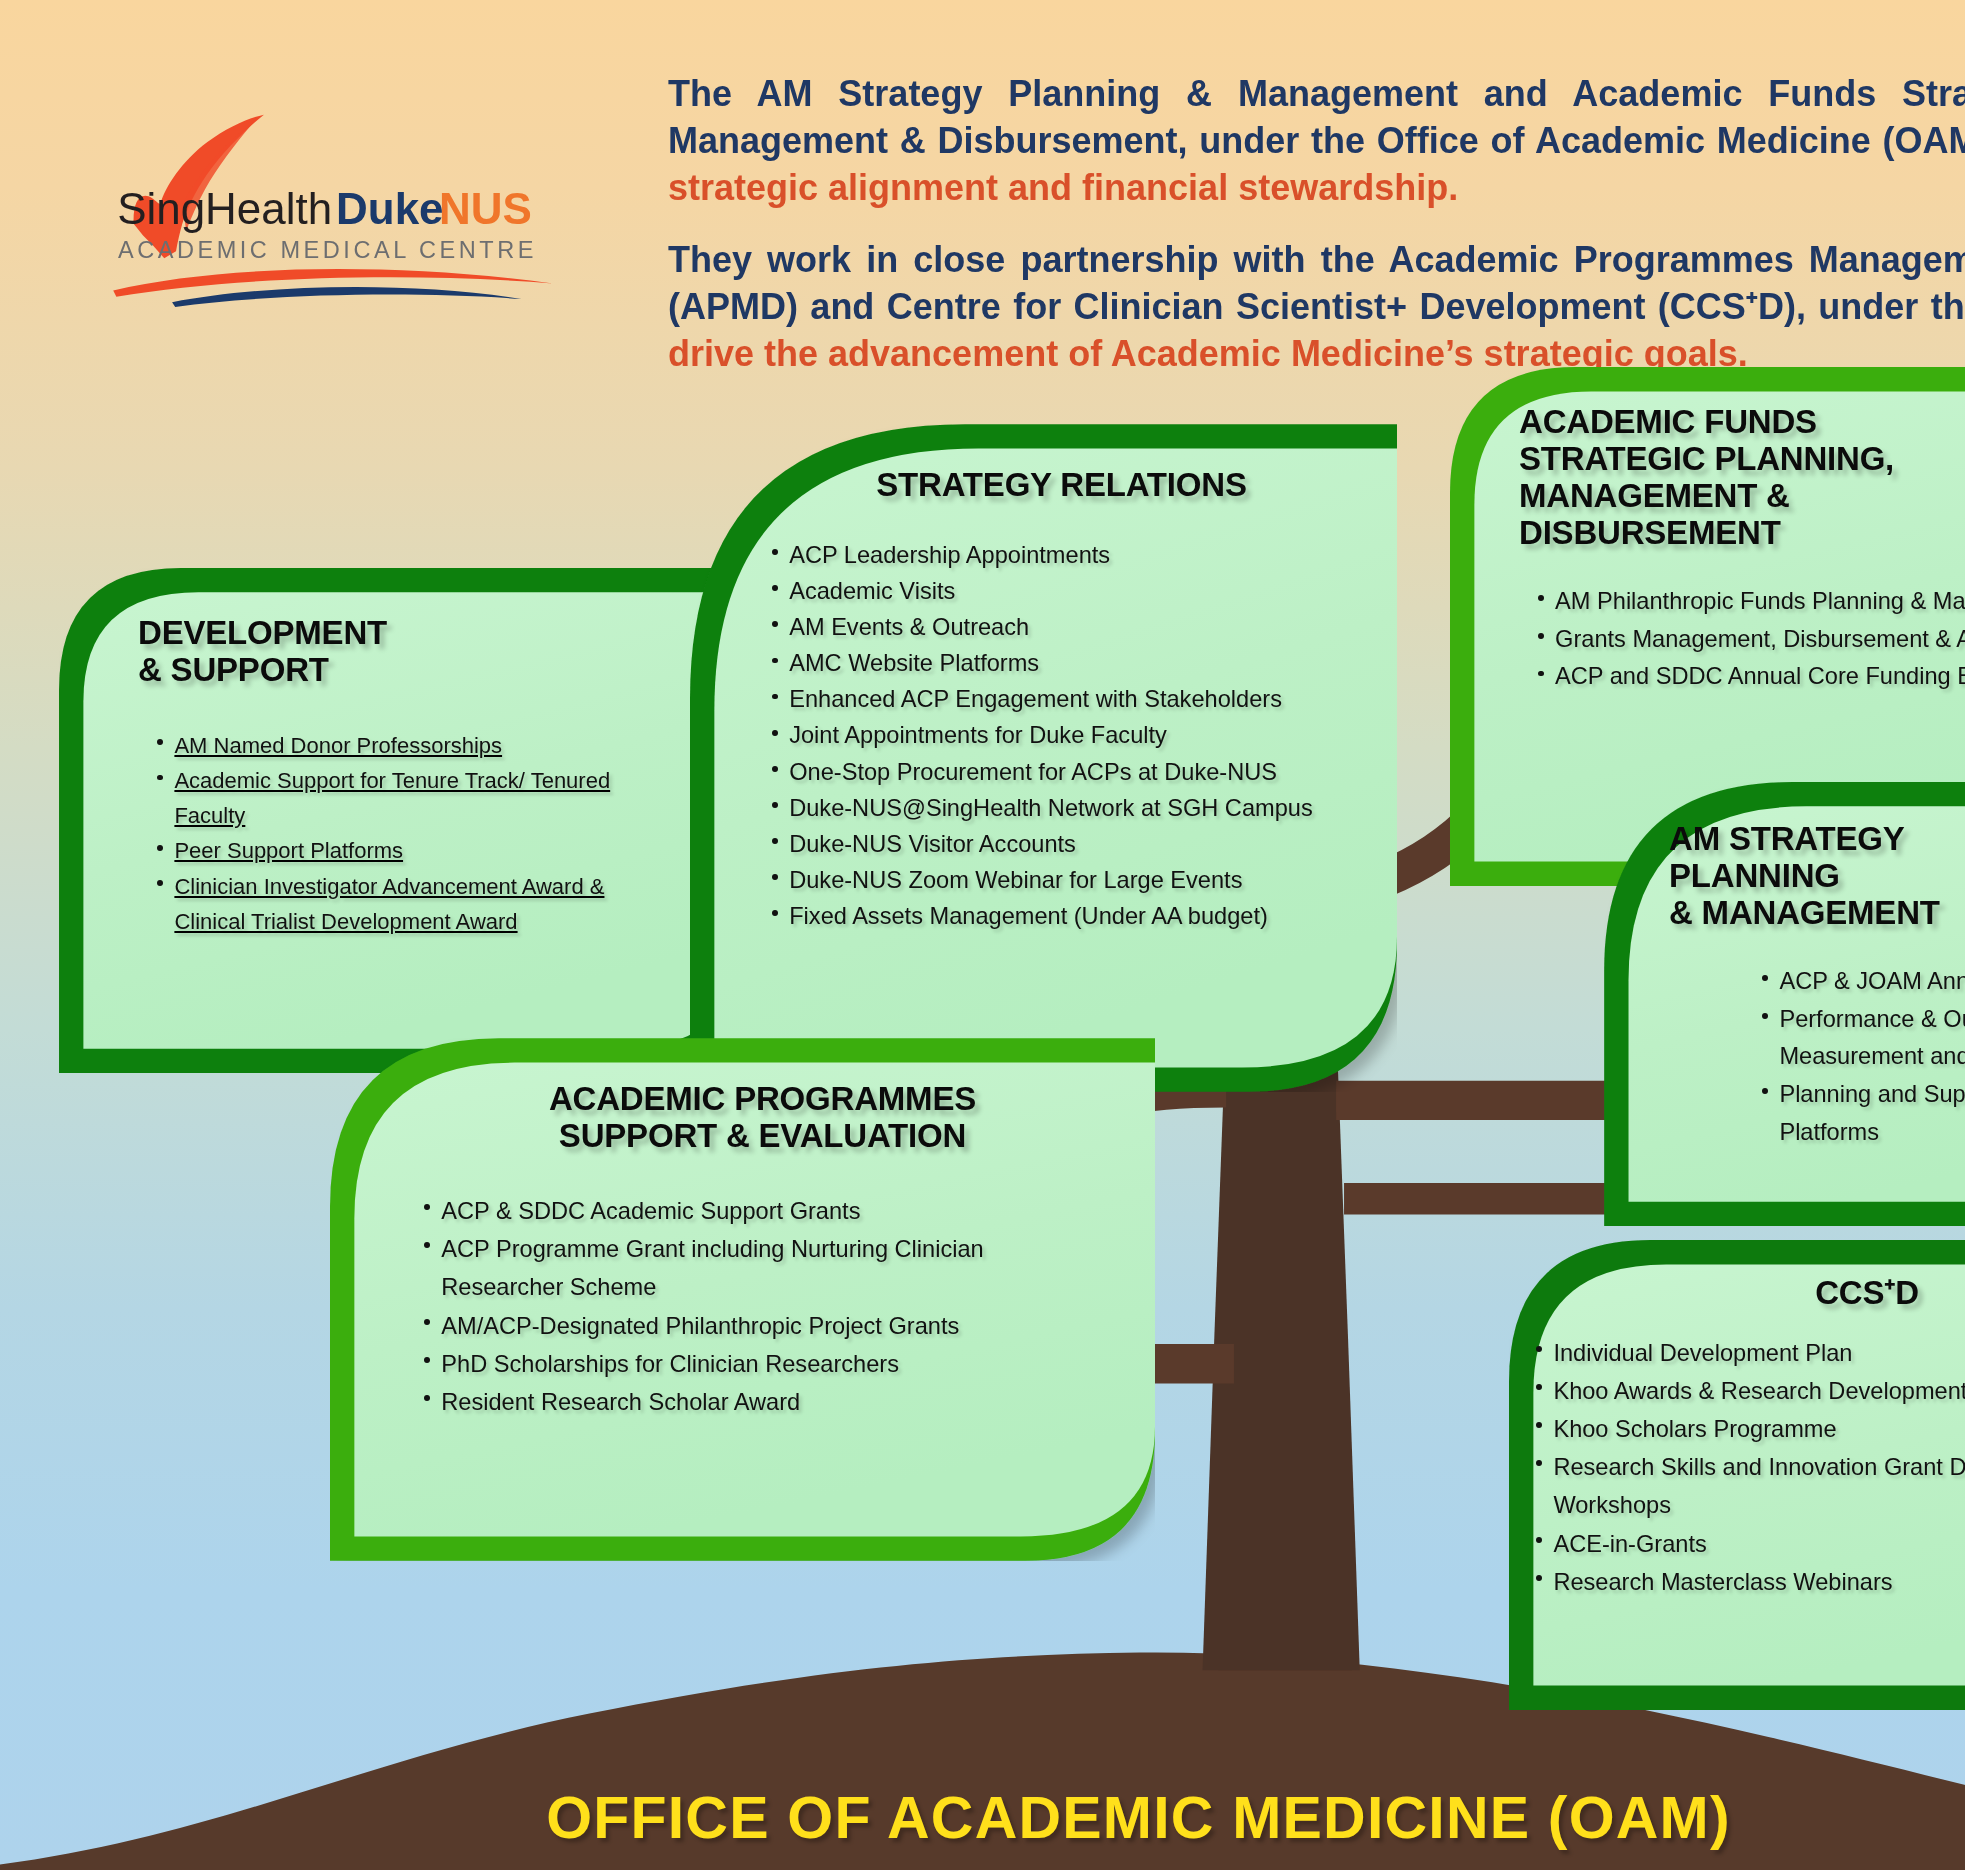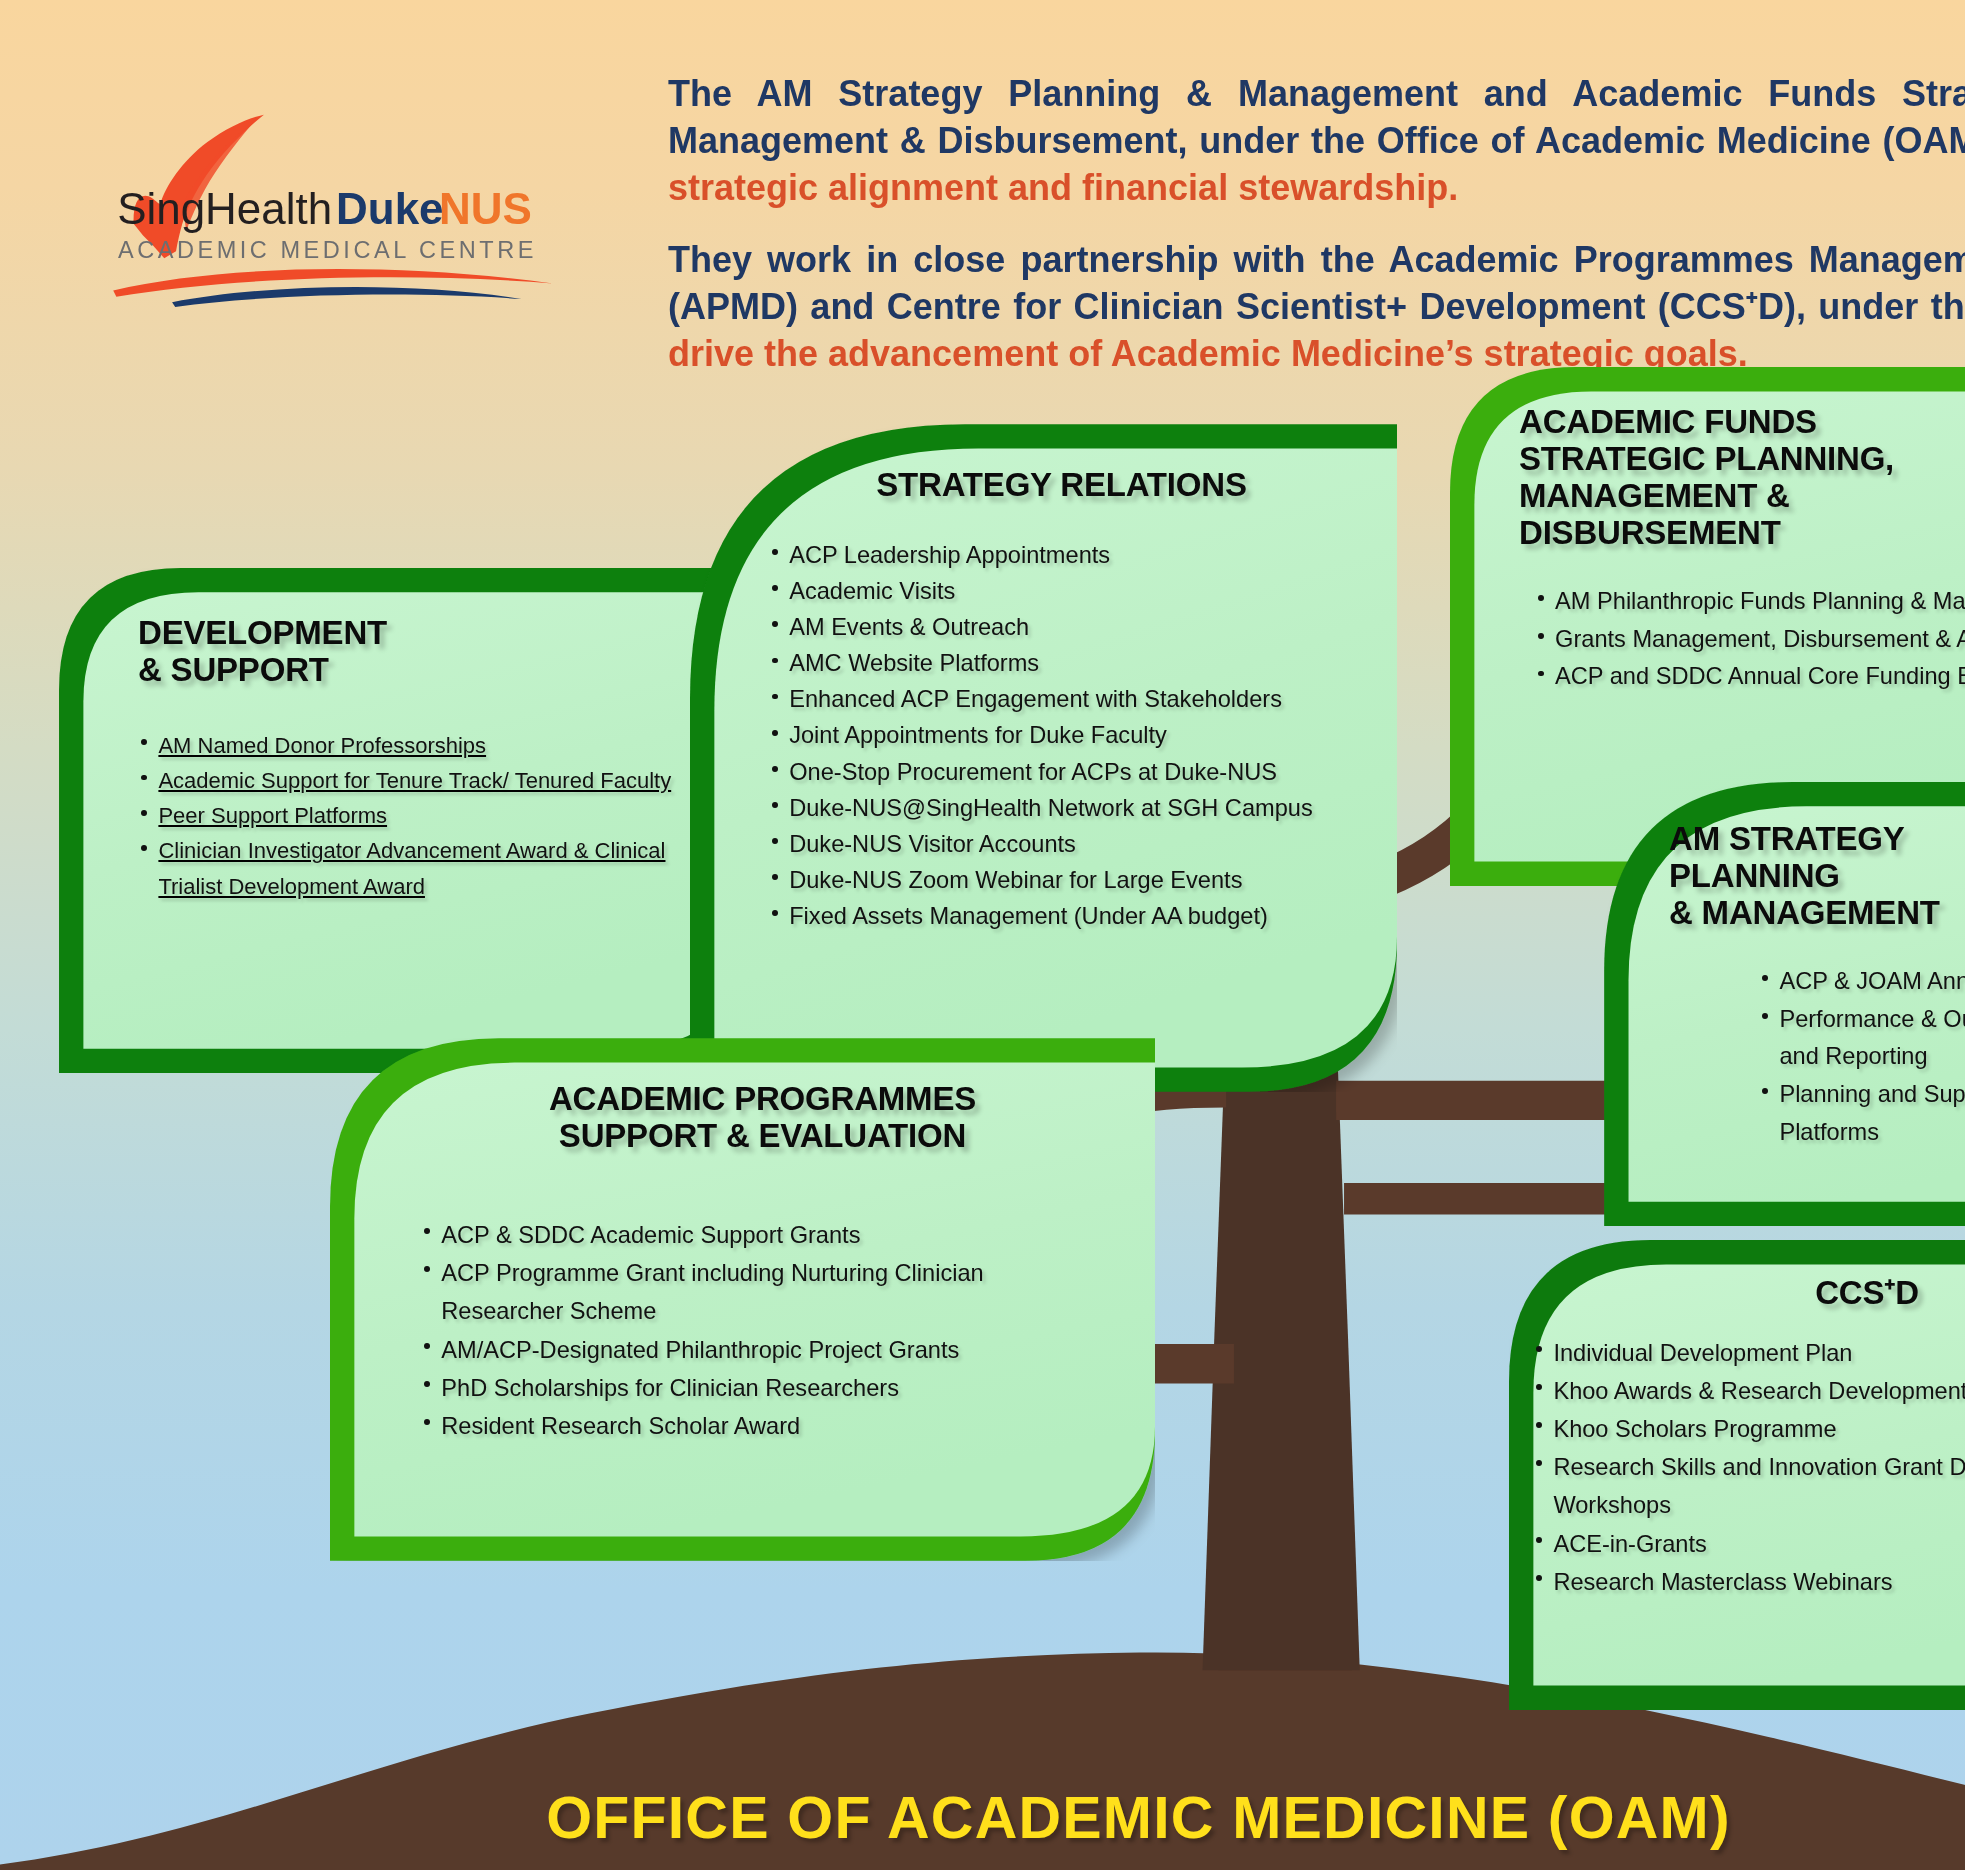--- a/index.html
+++ b/index.html
@@ -19,21 +19,21 @@
   .hl{color:#D9502A;}
 
   
   .leaf{position:absolute;box-sizing:border-box;}
   .leaf .inner{position:absolute;inset:0;display:flex;flex-direction:column;}
   .lead-title{
     font-weight:bold;color:#0B0B0B;letter-spacing:-0.2px;
     text-shadow:4.7px 4.7px 5.5px rgba(0,0,0,0.22);
     line-height:1.12;margin:0;
   }
-  .lead-list{list-style:none;margin:0;padding:0;}
+  .lead-list{list-style:none;margin:16px;padding:0;}
   .lead-list li{
     position:relative;padding-left:20.4px;color:#111;
     text-shadow:2.8px 2.8px 3.5px rgba(0,0,0,0.17);
   }
   .lead-list li::before{
     content:"";position:absolute;left:3.1px;top:0.52em;
     width:5.9px;height:5.9px;border-radius:50%;background:#111;
   }
 
   
@@ -217,21 +217,21 @@
       <li>Planning and Support of Strategic AM Platforms</li>
     </ul>
   </div>
 </div>
 
 <div class="leaf" id="leaf-programmes" style="left:330px;top:1038px;width:825px;height:523px;">
   <svg viewBox="0 0 2100 1330" width="825" height="523" style="position:absolute;inset:0;">
     <path d="M 430 0 H 2100 V 1000 Q 2100 1330 1770 1330 H 0 V 430 Q 0 0 430 0 Z" fill="#3AAE11" filter="url(#softShadow)"></path>
     <path d="M 470 62 H 2100 V 988 Q 2100 1268 1758 1268 H 62 V 458 Q 62 62 470 62 Z" fill="url(#leafGrad)"></path>
   </svg>
-  <div class="inner" style="padding:43px 43px 8px 83px;gap:24px;">
+  <div class="inner" style="padding:43px 43px 8px 83px;">
     <div class="lead-title">
       <div>ACADEMIC PROGRAMMES</div>
       <div>SUPPORT &amp; EVALUATION</div>
     </div>
     <ul class="lead-list" style="margin-top:37px;margin-left:7.9px;">
       <li>ACP &amp; SDDC Academic Support Grants</li>
       <li>ACP Programme Grant including Nurturing Clinician Researcher Scheme</li>
       <li>AM/ACP-Designated Philanthropic Project Grants</li>
       <li>PhD Scholarships for Clinician Researchers</li>
       <li>Resident Research Scholar Award</li>

